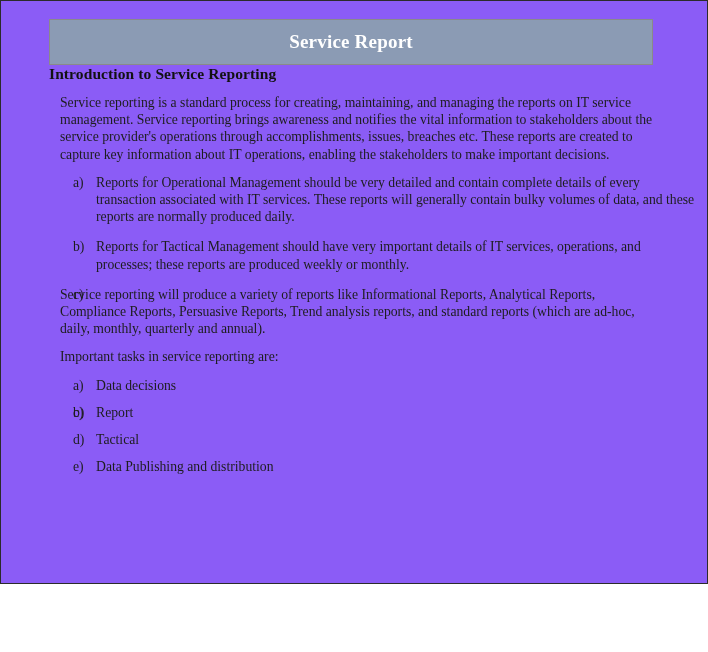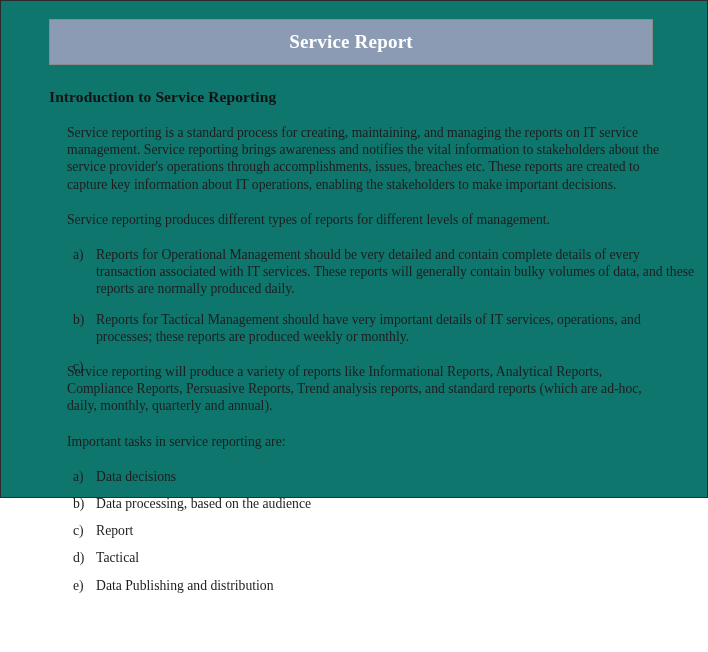--- a/index.html
+++ b/index.html
@@ -11,22 +11,22 @@
     width: 708px;
     height: 652px;
     font-family: "Liberation Serif", "DejaVu Serif", serif;
     color: #1a1a1a;
     overflow: hidden;
   }
   .page {
     position: relative;
     box-sizing: border-box;
     width: 708px;
-    height: 498px;
-    background: #0f766e;
+    height: 584px;
+    background: #8b5cf6;
     border-top: 1px solid #2b2b2b;
     border-left: 1px solid #2b2b2b;
     border-right: 1px solid #2b2b2b;
     border-bottom: 1px solid #2b2b2b;
     padding: 0;
   }
   .content {
     position: absolute;
     left: 48px;
     top: 18px;
@@ -43,28 +43,27 @@
     justify-content: center;
   }
   .title-bar-text {
     color: #ffffff;
     font-size: 19px;
     font-weight: bold;
     letter-spacing: 0.2px;
     font-family: "Liberation Serif", "DejaVu Serif", serif;
   }
   .section-heading {
-    margin-top: 23px;
     font-size: 15.5px;
     font-weight: bold;
     color: #121212;
     letter-spacing: 0.1px;
   }
   p.body-text {
-    margin: 18px;
+    margin: 11px;
     font-size: 13.7px;
     line-height: 17.2px;
     color: #1d1d1d;
     text-align: left;
   }
   .para-1 { margin-top: 21px; width: 602px; }
   .para-2 { margin-top: 17px; }
   .para-3 { margin-top: 18px; width: 602px; }
   .para-4 { margin-top: 19px; }
 
@@ -104,21 +103,20 @@
   <div class="content">
 
     <div class="title-bar">
       <div class="title-bar-text">Service Report</div>
     </div>
 
     <div class="section-heading">Introduction to Service Reporting</div>
 
     <p class="body-text para-1">Service reporting is a standard process for creating, maintaining, and managing the reports on IT service management. Service reporting brings awareness and notifies the vital information to stakeholders about the service provider's operations through accomplishments, issues, breaches etc. These reports are created to capture key information about IT operations, enabling the stakeholders to make important decisions.</p>
 
-    <p class="body-text para-2">Service reporting produces different types of reports for different levels of management.</p>
 
     <ol class="alpha-list list-1">
       <li>
         <span class="marker">a)</span>
         <span>Reports for Operational Management should be very detailed and contain complete details of every transaction associated with IT services. These reports will generally contain bulky volumes of data, and these reports are normally produced daily.</span>
       </li>
       <li>
         <span class="marker">b)</span>
         <span>Reports for Tactical Management should have very important details of IT services, operations, and processes; these reports are produced weekly or monthly.</span>
       </li>
@@ -131,21 +129,20 @@
 
     <p class="body-text para-4">Important tasks in service reporting are:</p>
 
     <ol class="alpha-list list-2">
       <li>
         <span class="marker">a)</span>
         <span>Data decisions</span>
       </li>
       <li>
         <span class="marker">b)</span>
-        <span>Data processing, based on the audience</span>
       </li>
       <li>
         <span class="marker">c)</span>
         <span>Report</span>
       </li>
       <li>
         <span class="marker">d)</span>
         <span>Tactical</span>
       </li>
       <li>

